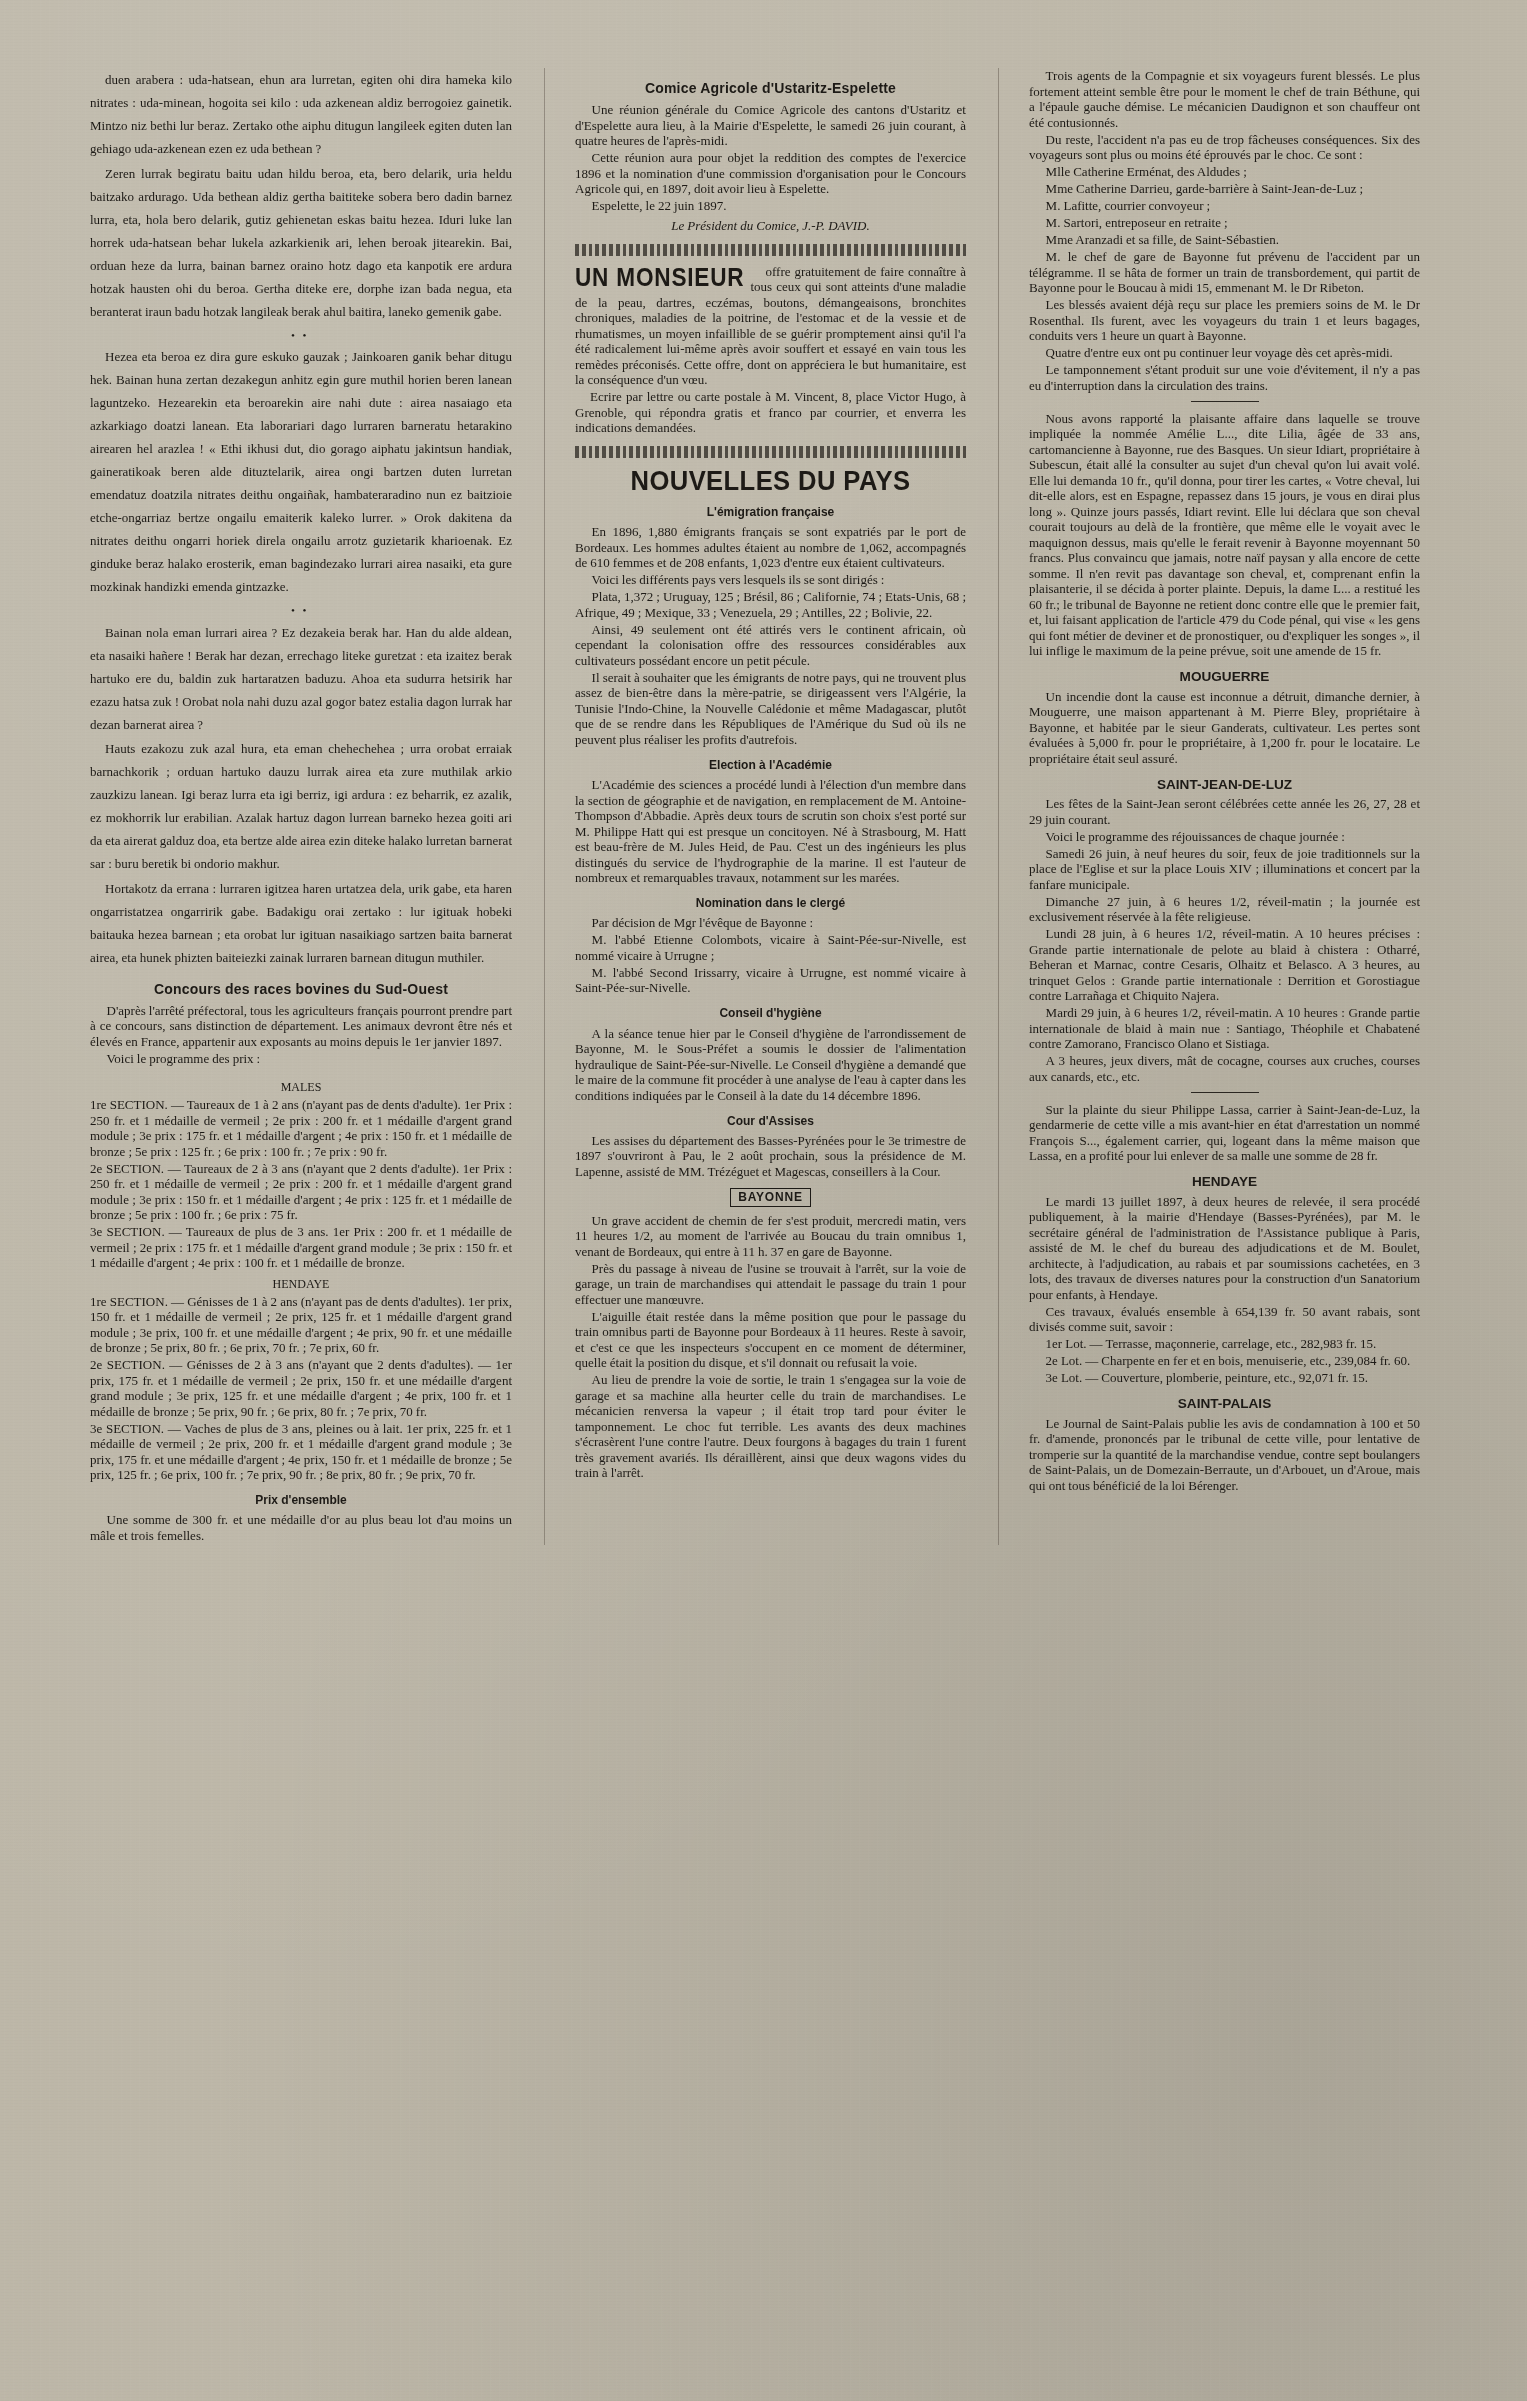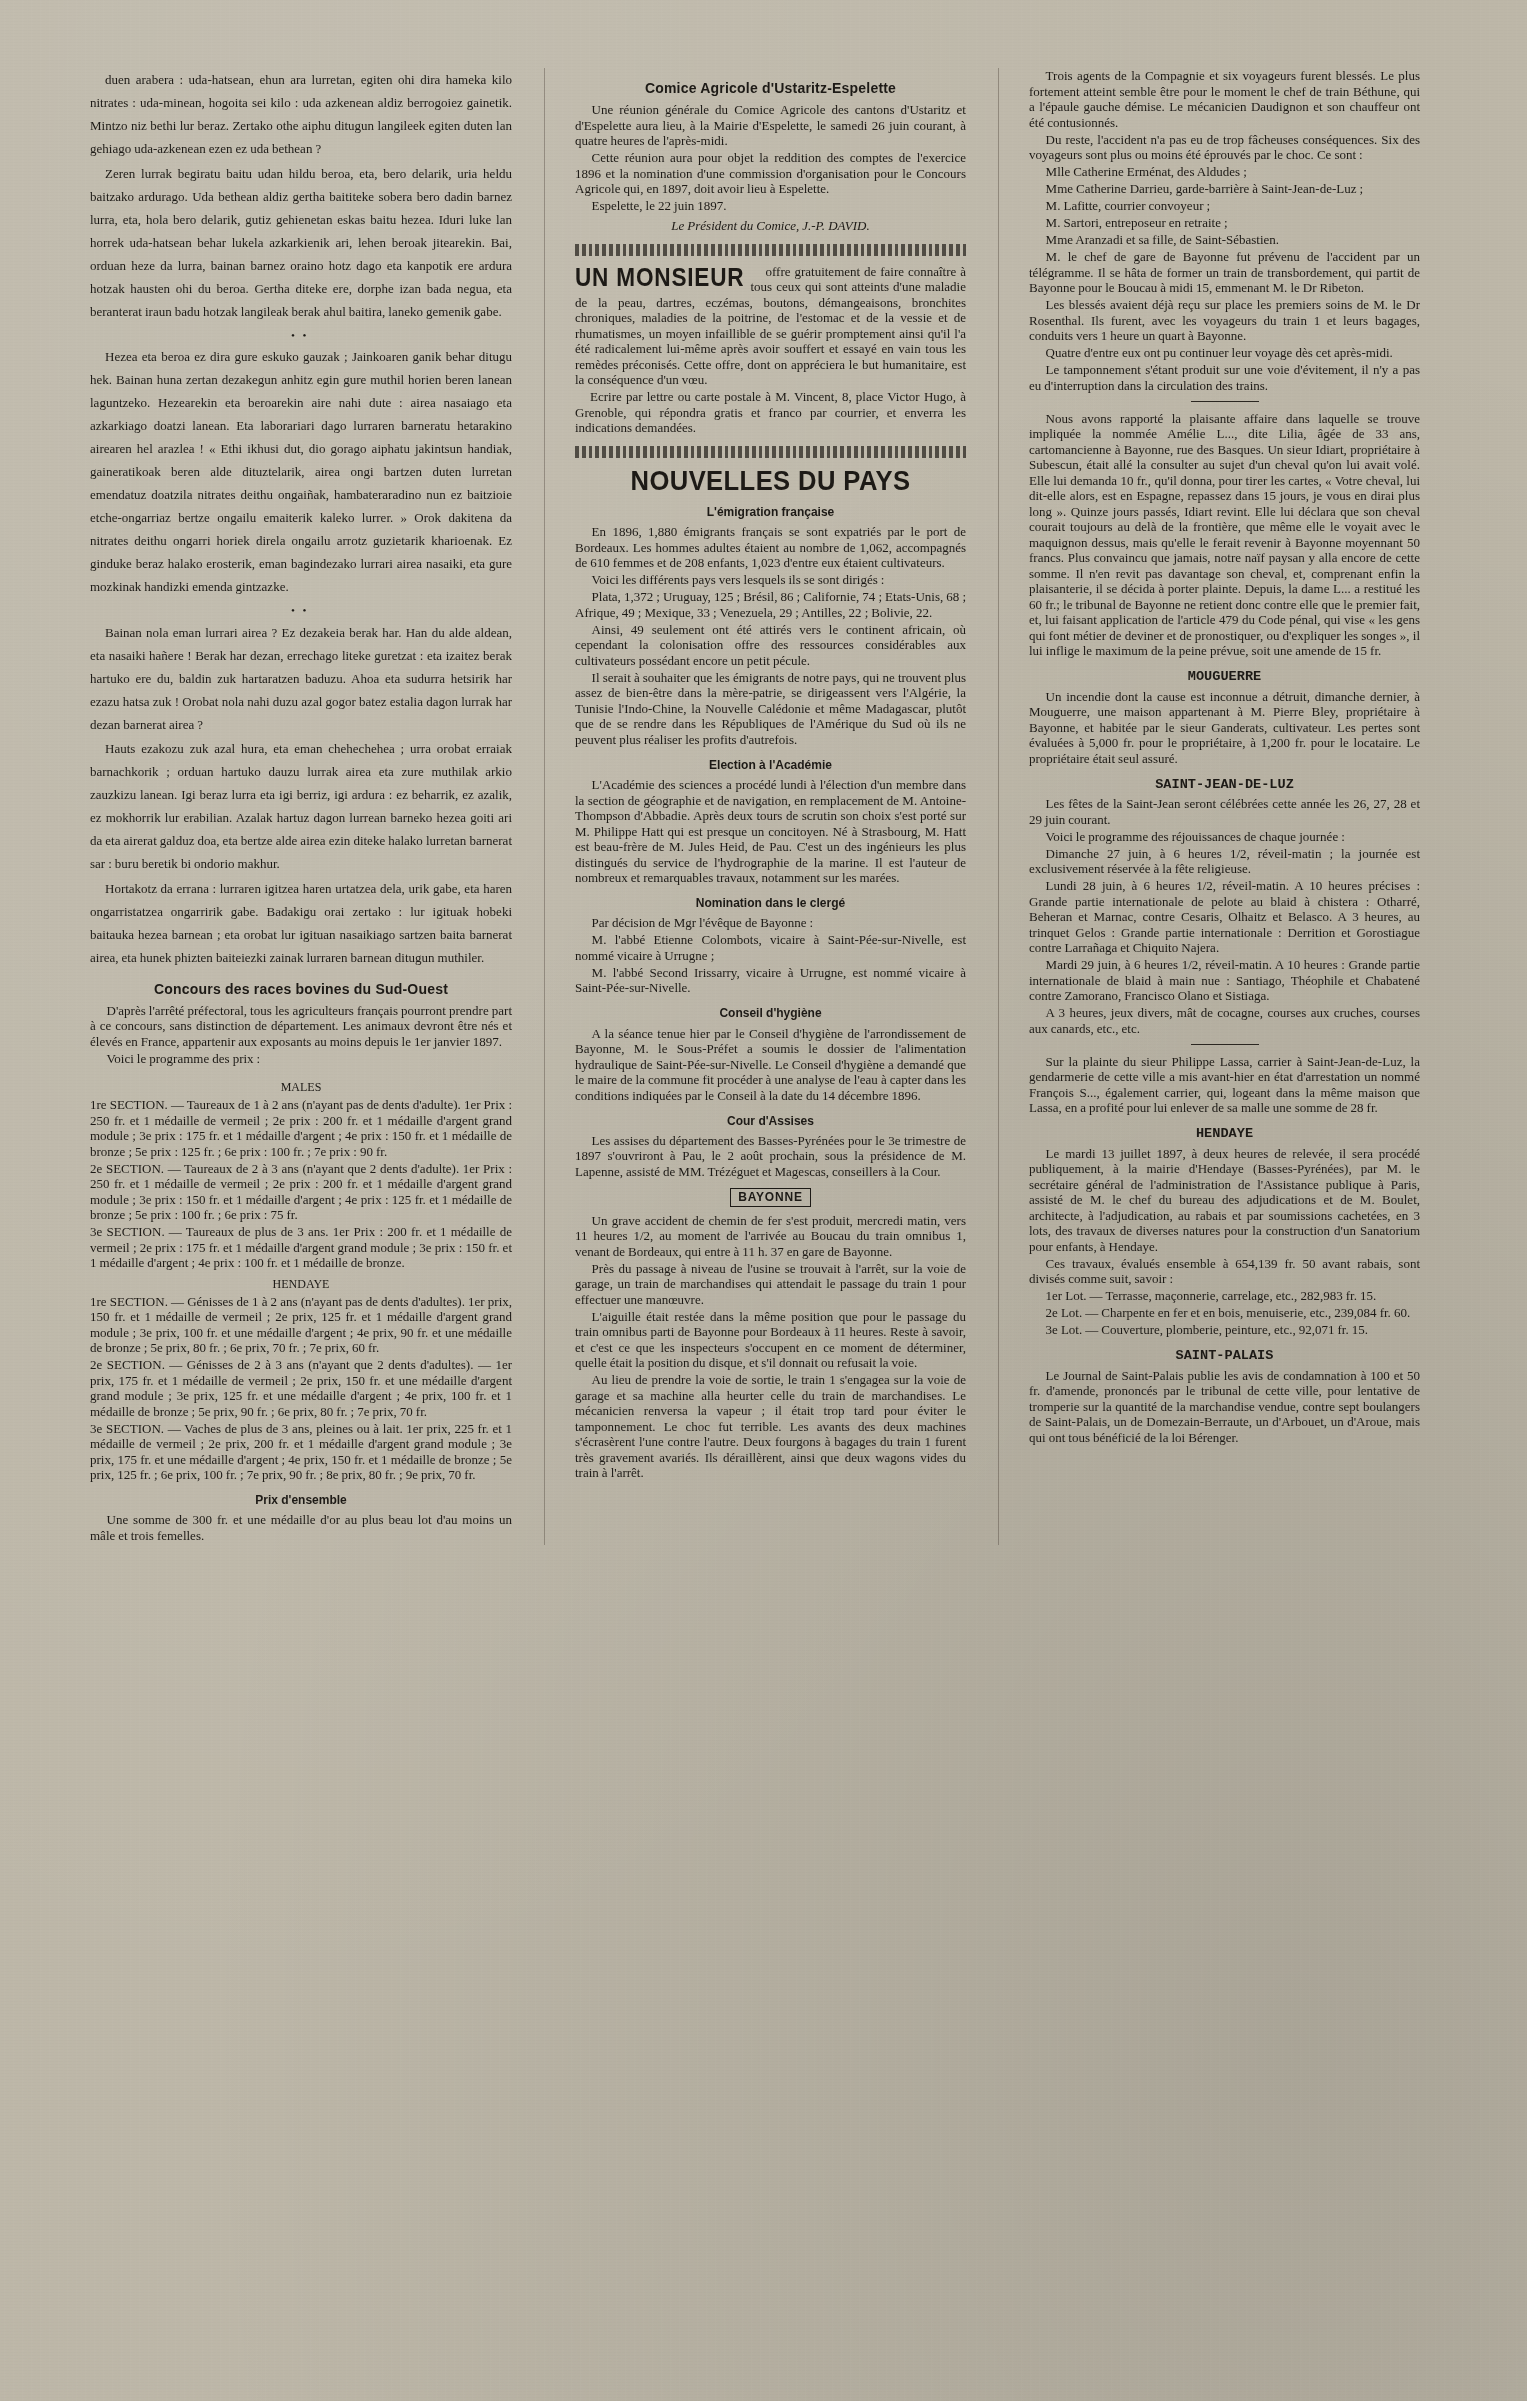--- a/index.html
+++ b/index.html
@@ -70,21 +70,21 @@
     font-weight:bold;
     font-size:12px;
     text-align:center;
     margin:10.5px 0 5.3px 0;
   }
   h3.subser{
     font-weight:bold;
     font-size:13.6px;
     text-align:center;
     margin:10.5px 0 4.5px 0;
-    font-family:Liberation Mono, monospace;
+    font-family:Liberation Sans, sans-serif;
   }
   h1.big{
     font-family:"Liberation Sans", sans-serif;
     font-weight:bold;
     font-size:25.6px;
     text-align:center;
     margin:7.5px 0 9px 0;
     letter-spacing:0.4px;
     transform:scaleY(1.08);
   }
@@ -253,20 +253,21 @@
       <div class="rule-short"></div>
 
       <p>Nous avons rapporté la plaisante affaire dans laquelle se trouve impliquée la nommée Amélie L..., dite Lilia, âgée de 33 ans, cartomancienne à Bayonne, rue des Basques. Un sieur Idiart, propriétaire à Subescun, était allé la consulter au sujet d'un cheval qu'on lui avait volé. Elle lui demanda 10 fr., qu'il donna, pour tirer les cartes, « Votre cheval, lui dit-elle alors, est en Espagne, repassez dans 15 jours, je vous en dirai plus long ». Quinze jours passés, Idiart revint. Elle lui déclara que son cheval courait toujours au delà de la frontière, que même elle le voyait avec le maquignon dessus, mais qu'elle le ferait revenir à Bayonne moyennant 50 francs. Plus convaincu que jamais, notre naïf paysan y alla encore de cette somme. Il n'en revit pas davantage son cheval, et, comprenant enfin la plaisanterie, il se décida à porter plainte. Depuis, la dame L... a restitué les 60 fr.; le tribunal de Bayonne ne retient donc contre elle que le premier fait, et, lui faisant application de l'article 479 du Code pénal, qui vise « les gens qui font métier de deviner et de pronostiquer, ou d'expliquer les songes », il lui inflige le maximum de la peine prévue, soit une amende de 15 fr.</p>
 
       <h3 class="subser">MOUGUERRE</h3>
       <p>Un incendie dont la cause est inconnue a détruit, dimanche dernier, à Mouguerre, une maison appartenant à M. Pierre Bley, propriétaire à Bayonne, et habitée par le sieur Ganderats, cultivateur. Les pertes sont évaluées à 5,000 fr. pour le propriétaire, à 1,200 fr. pour le locataire. Le propriétaire était seul assuré.</p>
 
       <h3 class="subser">SAINT-JEAN-DE-LUZ</h3>
       <p>Les fêtes de la Saint-Jean seront célébrées cette année les 26, 27, 28 et 29 juin courant.</p>
       <p>Voici le programme des réjouissances de chaque journée :</p>
+      <p>Samedi 26 juin, à neuf heures du soir, feux de joie traditionnels sur la place de l'Eglise et sur la place Louis XIV ; illuminations et concert par la fanfare municipale.</p>
       <p>Dimanche 27 juin, à 6 heures 1/2, réveil-matin ; la journée est exclusivement réservée à la fête religieuse.</p>
       <p>Lundi 28 juin, à 6 heures 1/2, réveil-matin. A 10 heures précises : Grande partie internationale de pelote au blaid à chistera : Otharré, Beheran et Marnac, contre Cesaris, Olhaitz et Belasco. A 3 heures, au trinquet Gelos : Grande partie internationale : Derrition et Gorostiague contre Larrañaga et Chiquito Najera.</p>
       <p>Mardi 29 juin, à 6 heures 1/2, réveil-matin. A 10 heures : Grande partie internationale de blaid à main nue : Santiago, Théophile et Chabatené contre Zamorano, Francisco Olano et Sistiaga.</p>
       <p>A 3 heures, jeux divers, mât de cocagne, courses aux cruches, courses aux canards, etc., etc.</p>
 
       <div class="rule-short"></div>
 
       <p>Sur la plainte du sieur Philippe Lassa, carrier à Saint-Jean-de-Luz, la gendarmerie de cette ville a mis avant-hier en état d'arrestation un nommé François S..., également carrier, qui, logeant dans la même maison que Lassa, en a profité pour lui enlever de sa malle une somme de 28 fr.</p>
 
       <h3 class="subser">HENDAYE</h3>

